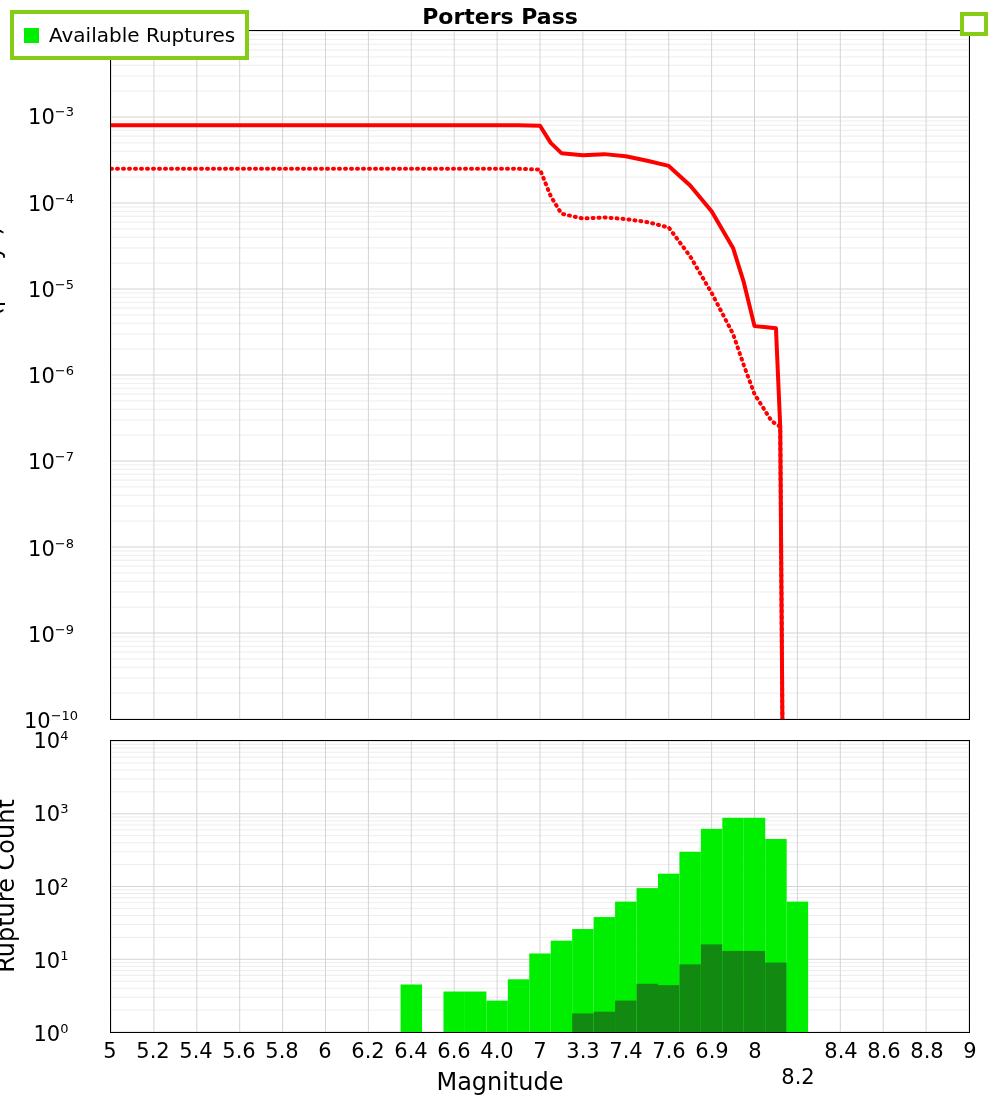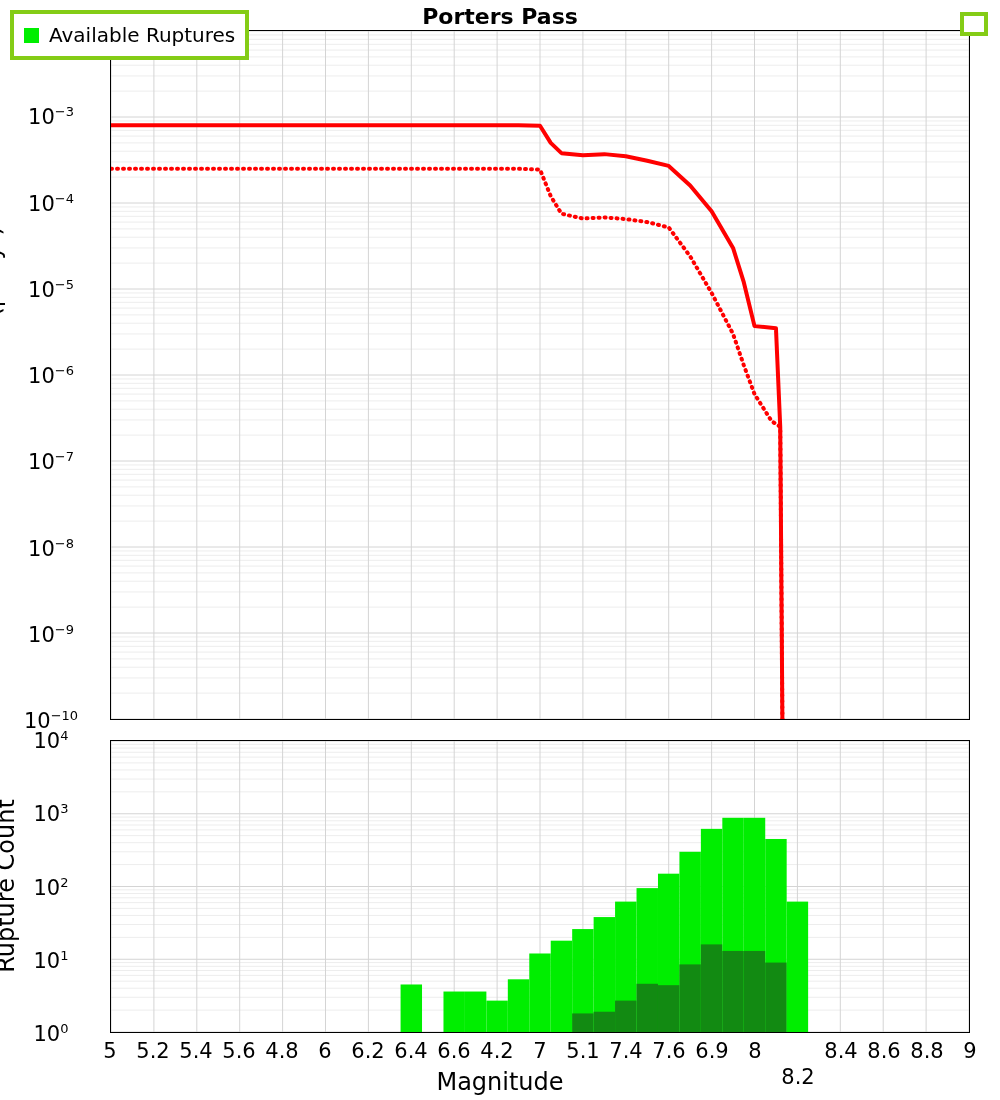--- a/index.html
+++ b/index.html
@@ -301,28 +301,28 @@
       <span class="swatch-box" style="background:#00ee00"></span>
       <span class="legend-label">Available Ruptures</span>
     </div>
   </div>
 
   <div id="xticks">
       <div class="xtick" style="left: 110px; top: 1039px;">5</div>
       <div class="xtick" style="left: 153px; top: 1039px;">5.2</div>
       <div class="xtick" style="left: 196px; top: 1039px;">5.4</div>
       <div class="xtick" style="left: 239px; top: 1039px;">5.6</div>
-      <div class="xtick" style="left: 282px; top: 1039px;">4.8</div>
+      <div class="xtick" style="left: 282px; top: 1039px;">5.8</div>
       <div class="xtick" style="left: 325px; top: 1039px;">6</div>
       <div class="xtick" style="left: 368px; top: 1039px;">6.2</div>
       <div class="xtick" style="left: 411px; top: 1039px;">6.4</div>
       <div class="xtick" style="left: 454px; top: 1039px;">6.6</div>
-      <div class="xtick" style="left: 497px; top: 1039px;">4.2</div>
+      <div class="xtick" style="left: 497px; top: 1039px;">4.0</div>
       <div class="xtick" style="left: 540px; top: 1039px;">7</div>
-      <div class="xtick" style="left: 583px; top: 1039px;">5.1</div>
+      <div class="xtick" style="left: 583px; top: 1039px;">3.3</div>
       <div class="xtick" style="left: 626px; top: 1039px;">7.4</div>
       <div class="xtick" style="left: 669px; top: 1039px;">7.6</div>
       <div class="xtick" style="left: 712px; top: 1039px;">6.9</div>
       <div class="xtick" style="left: 755px; top: 1039px;">8</div>
       <div class="xtick" style="left: 798px; top: 1065px;">8.2</div>
       <div class="xtick" style="left: 841px; top: 1039px;">8.4</div>
       <div class="xtick" style="left: 884px; top: 1039px;">8.6</div>
       <div class="xtick" style="left: 927px; top: 1039px;">8.8</div>
       <div class="xtick" style="left: 970px; top: 1039px;">9</div>
     </div>

